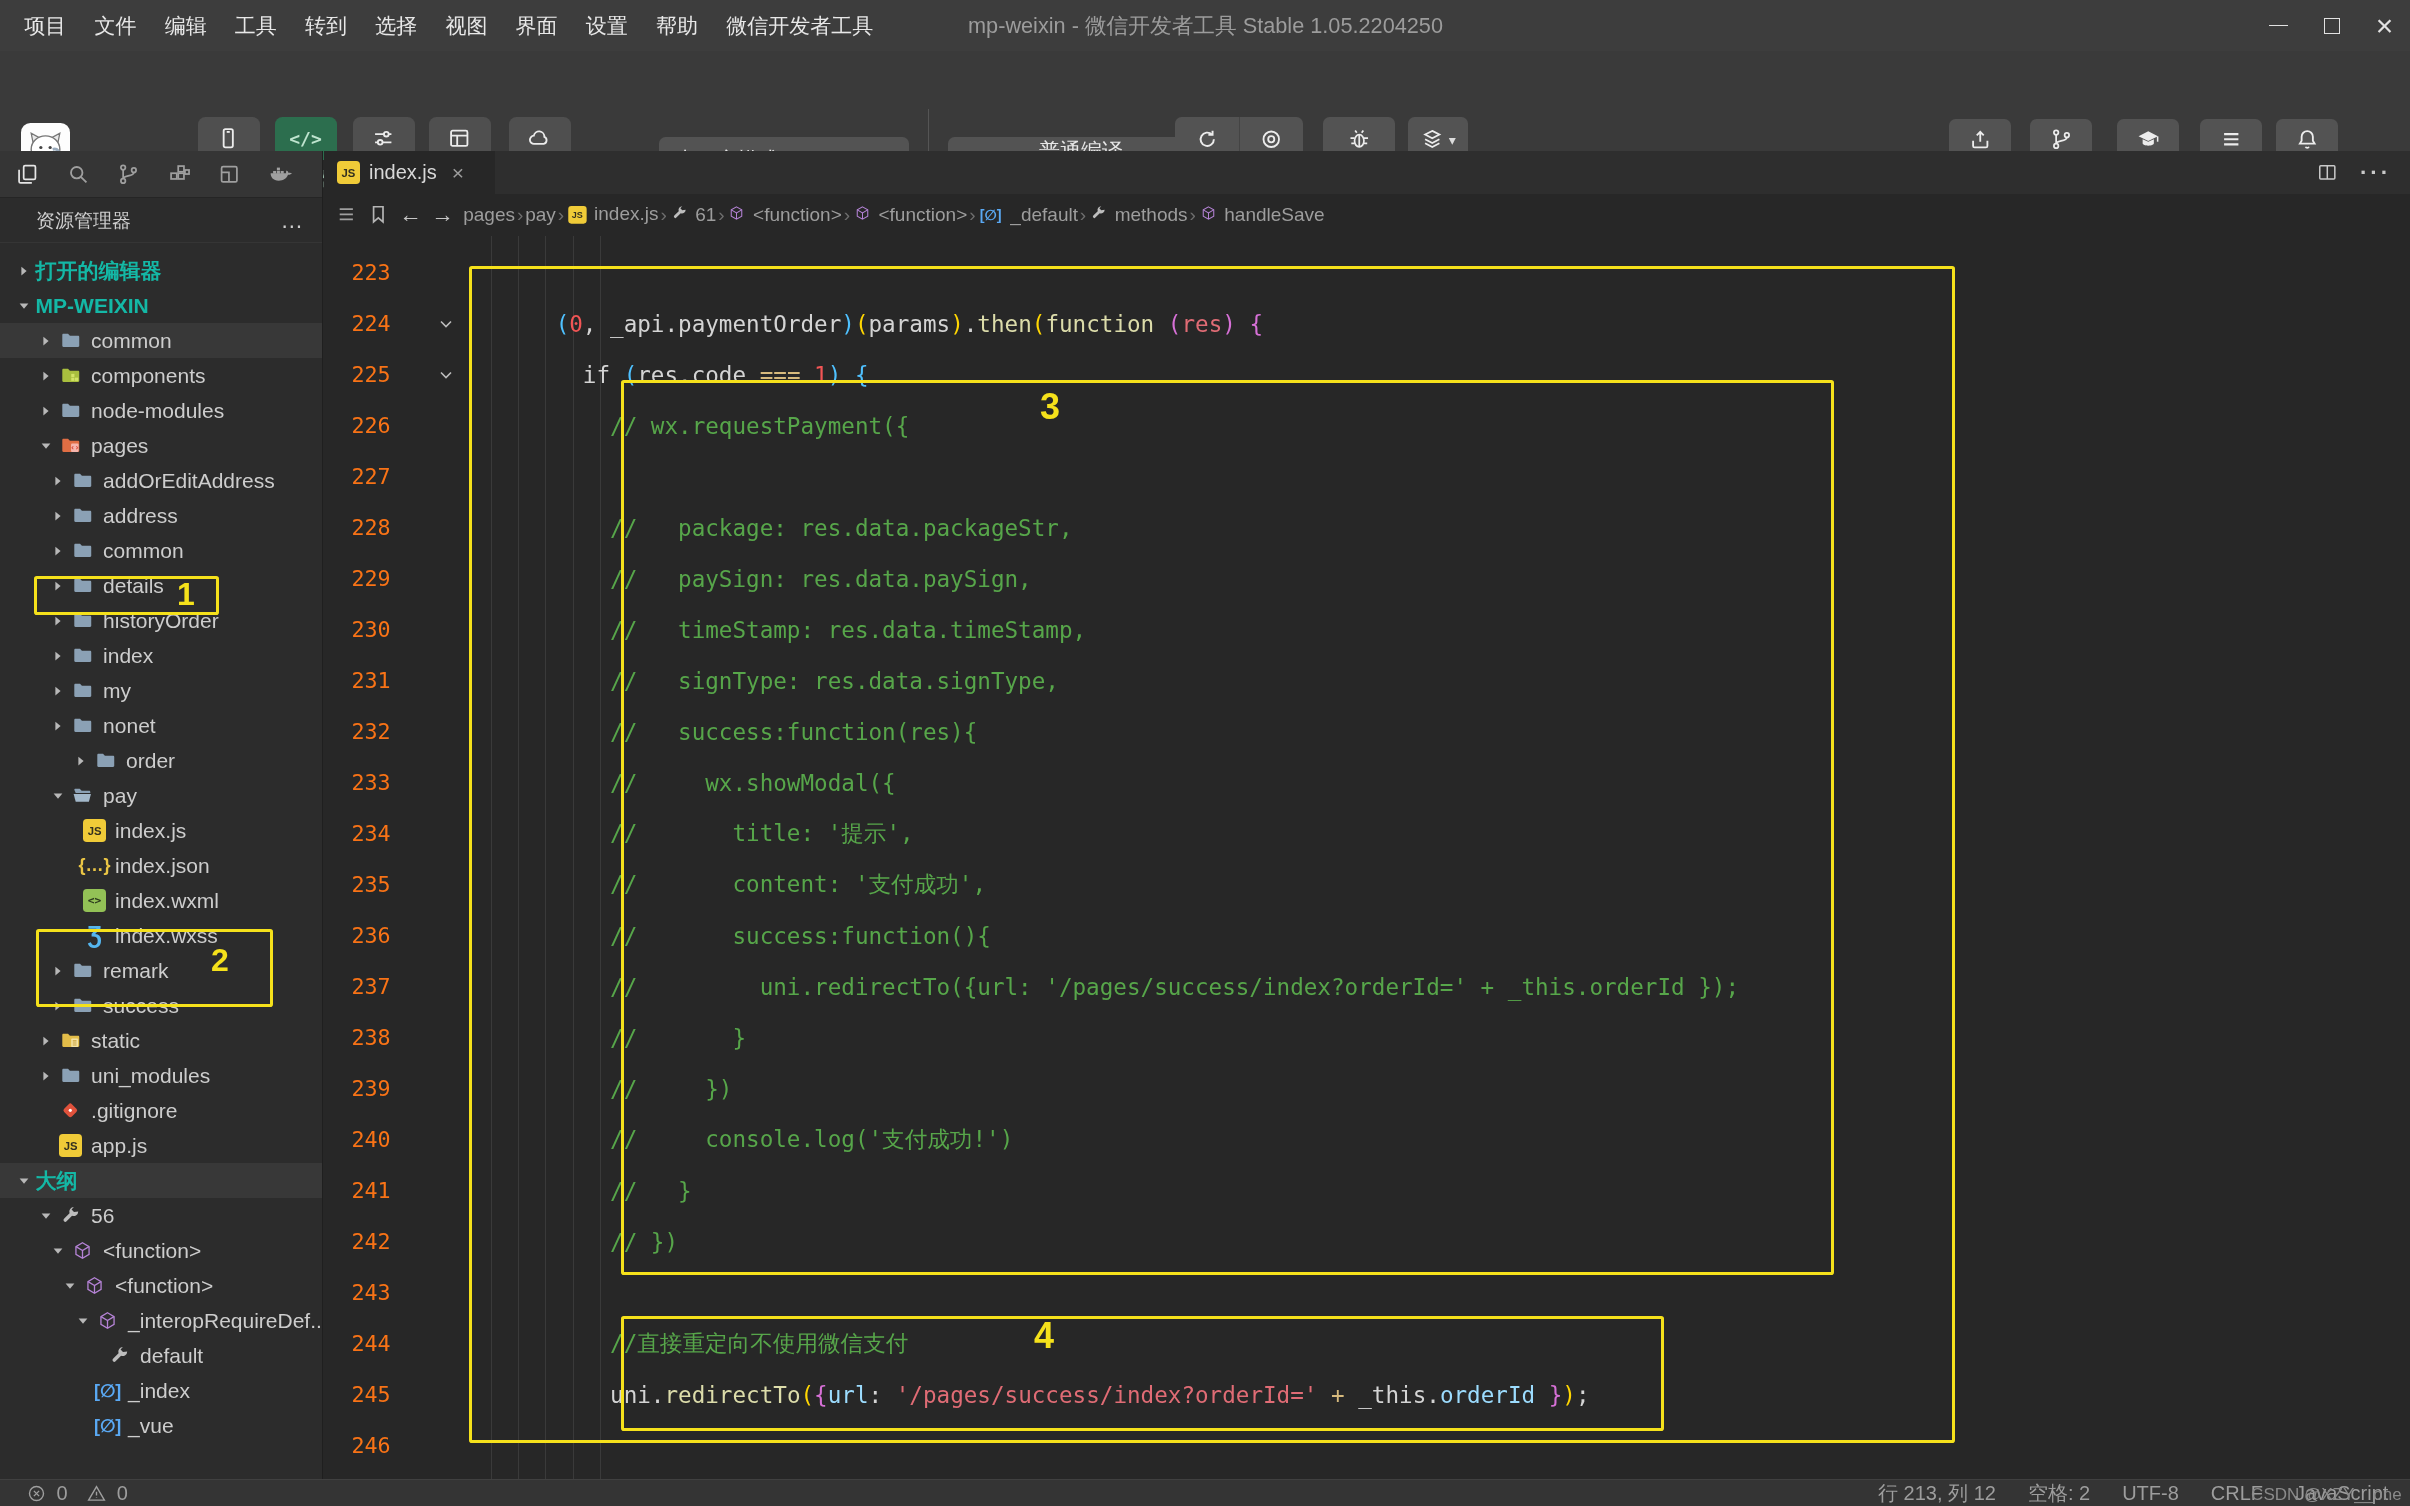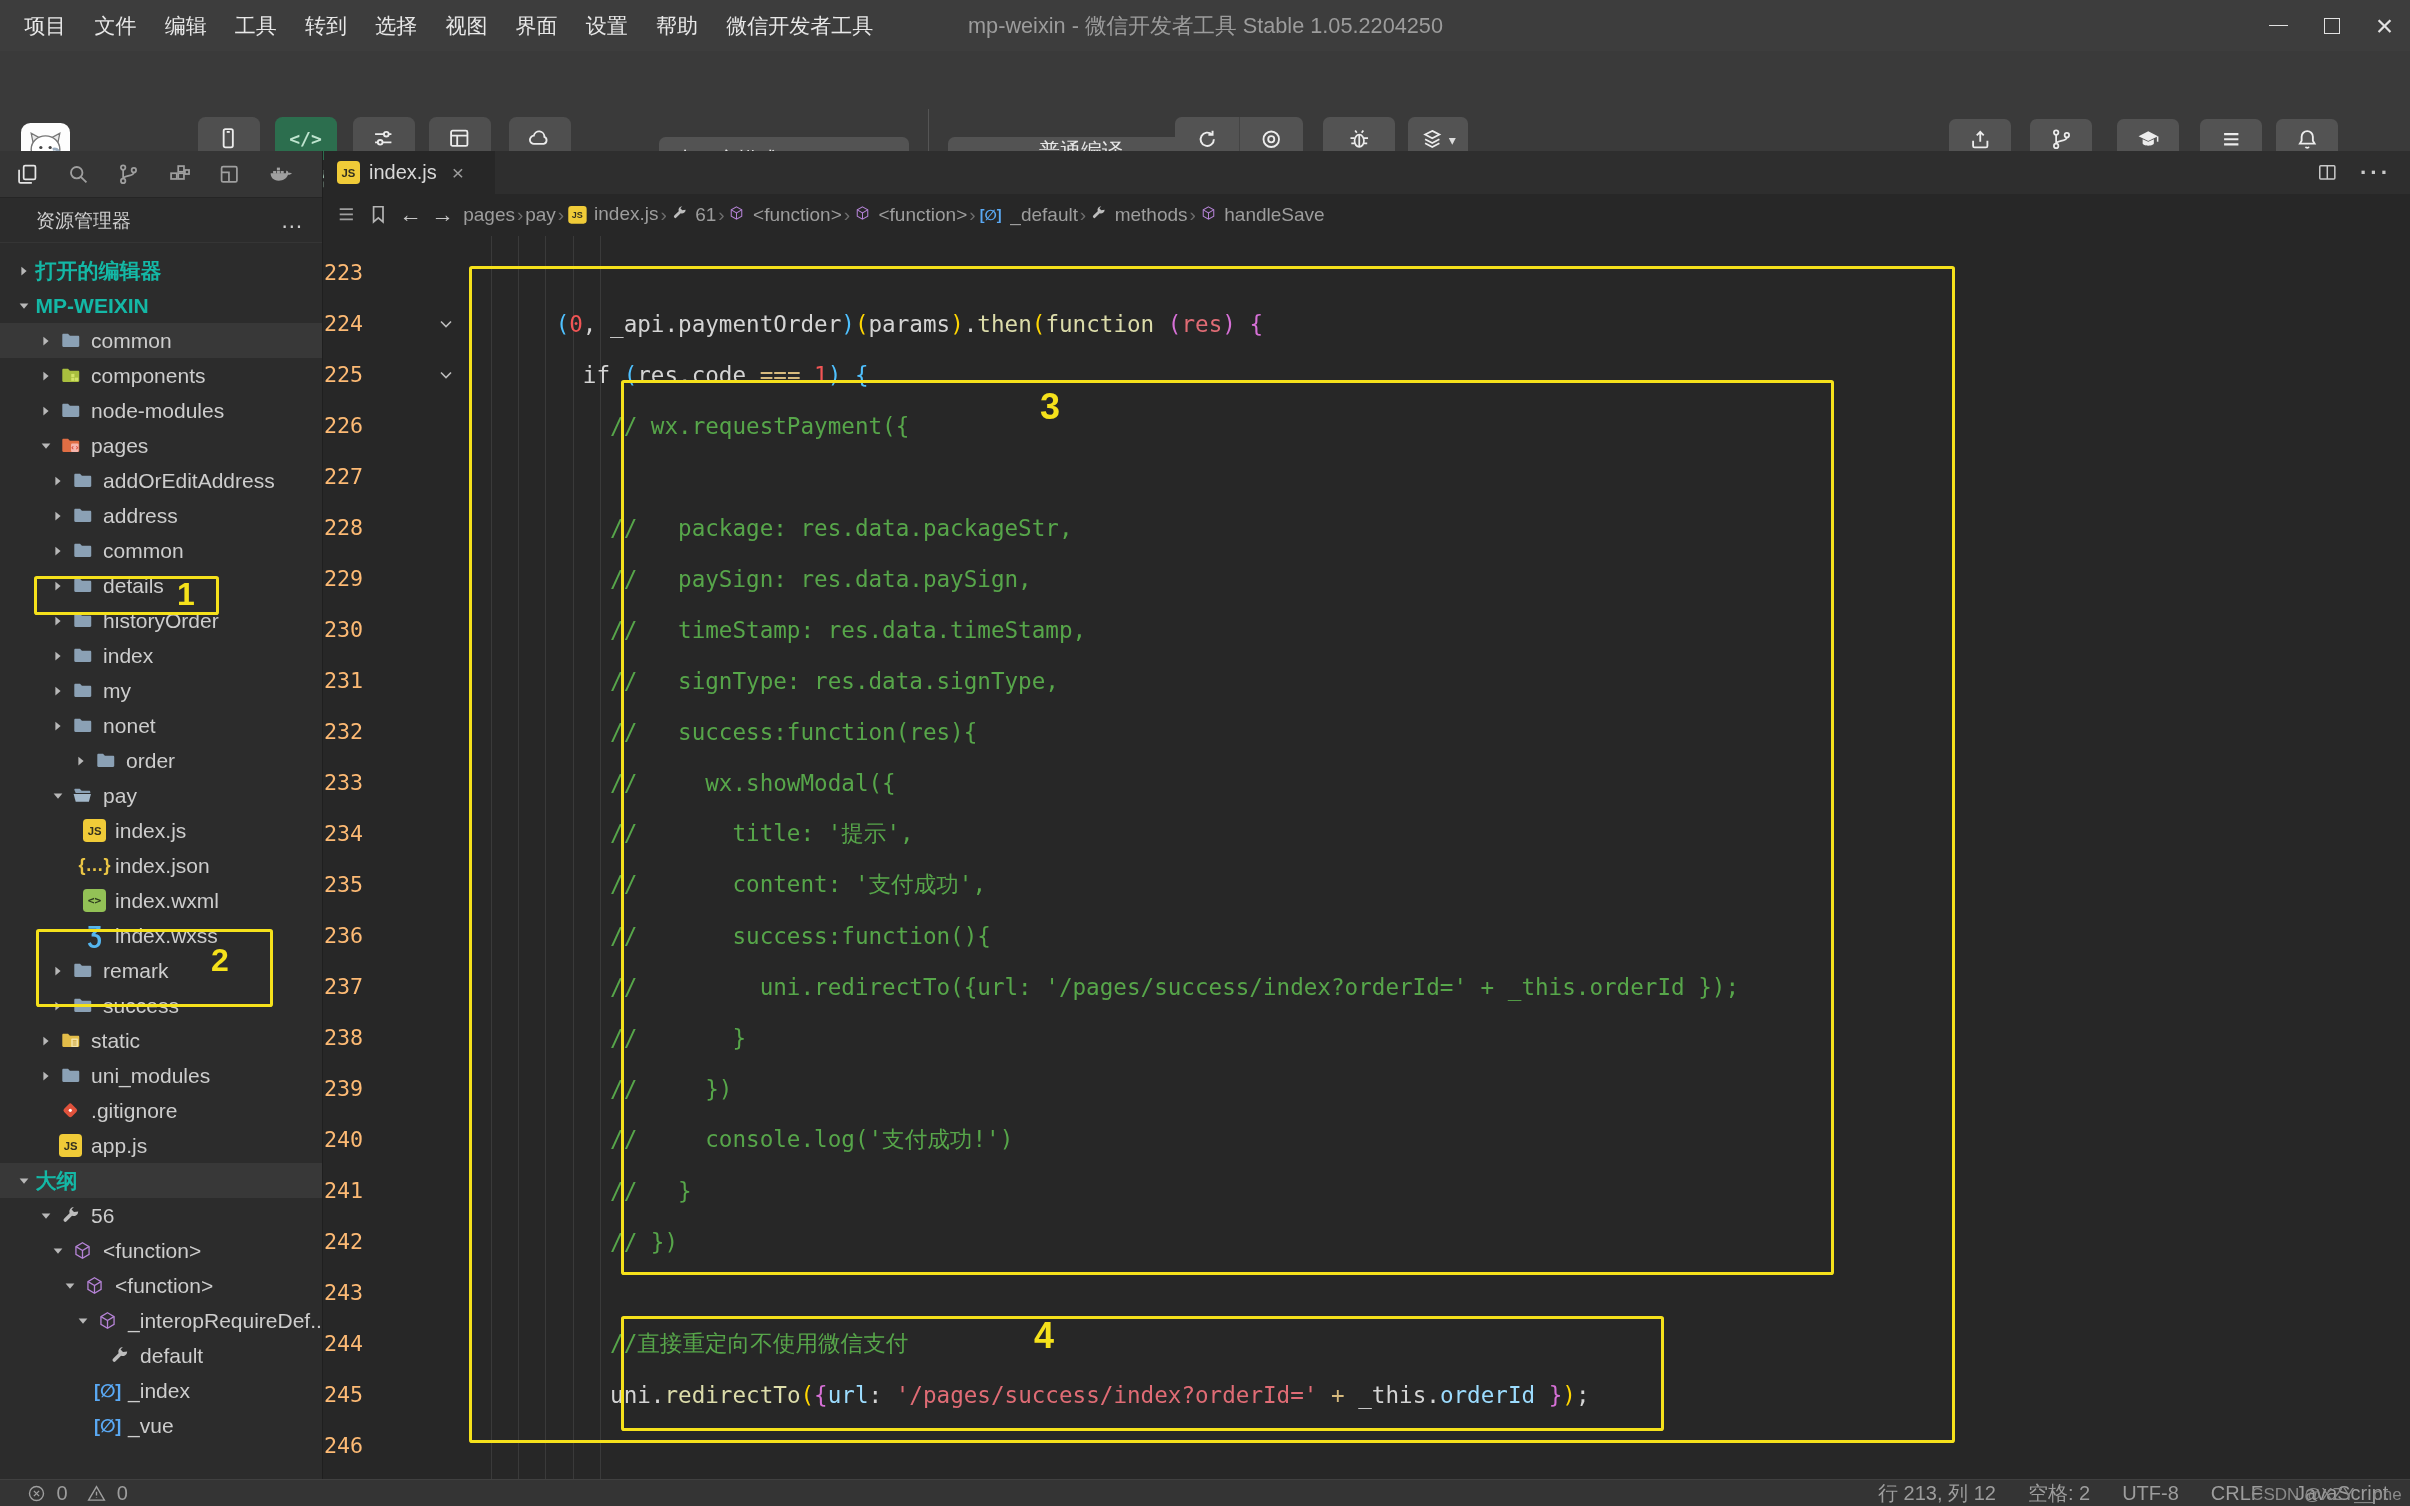--- a/index.html
+++ b/index.html
@@ -77,21 +77,21 @@
   #tabbar-right { margin-left:auto; display:flex; align-items:center; gap:21px; padding-right:19px; }
   #breadcrumb { position:absolute; left:0; top:43px; right:0; height:41px; display:flex; align-items:center;
     gap:9.4px; padding-left:11.3px; color:#9d9d9d; font-size:19px; }
   .bc-sep { color:#6e6e6e; font-size:19px; margin:0 1.9px; }
   .bc-item { display:inline-flex; align-items:center; gap:5.6px; white-space:nowrap; }
   .bc-arrow { font-size:22.6px; color:#c5c5c5; }
   #codearea { position:absolute; left:0; top:85px; right:0; bottom:0; overflow:hidden;
     font-family:"DejaVu Sans Mono",monospace; font-size:22.6px; }
   #code-lines { position:absolute; left:0; top:11.3px; right:0; }
   .code-row { display:flex; height:51px; align-items:center; }
-  .ln { width:94px; text-align:left; color:#fdba74; flex:0 0 94px; font-size:21.7px; }
+  .ln { width:94px; text-align:center; color:#f97316; flex:0 0 94px; font-size:21.7px; }
   .fold { width:56px; flex:0 0 56px; display:flex; justify-content:center; color:#bdbdbd; }
   .code-text { white-space:pre; }
   .guide { position:absolute; top:0; bottom:0; width:0.9px; background:#3a3a3a; }
   .tk-w{color:#d4d4d4}.tk-c{color:#57a64a}.tk-y{color:#dcdcaa}.tk-num{color:#f25555}
   .tk-str{color:#e06c75}.tk-b{color:#4fc1ff}.tk-m{color:#d670d6}.tk-g{color:#ffd602}
   .tk-op{color:#d7ba7d}.tk-lb{color:#9cdcfe}
 
   
   .anno-box { position:absolute; border:3.8px solid #f5e11b; border-radius:2.8px; z-index:6; pointer-events:none; }
   .anno-label { position:absolute; color:#f5e11b; font-size:36px; font-weight:bold; z-index:7;

